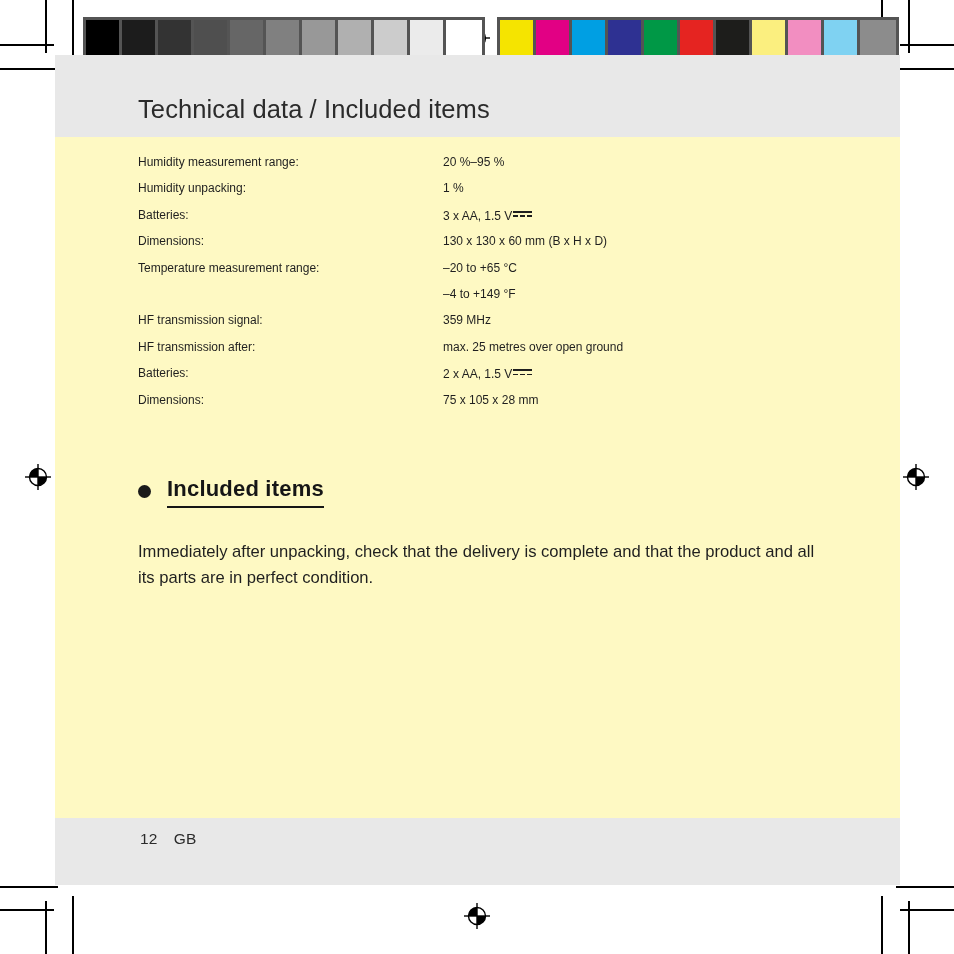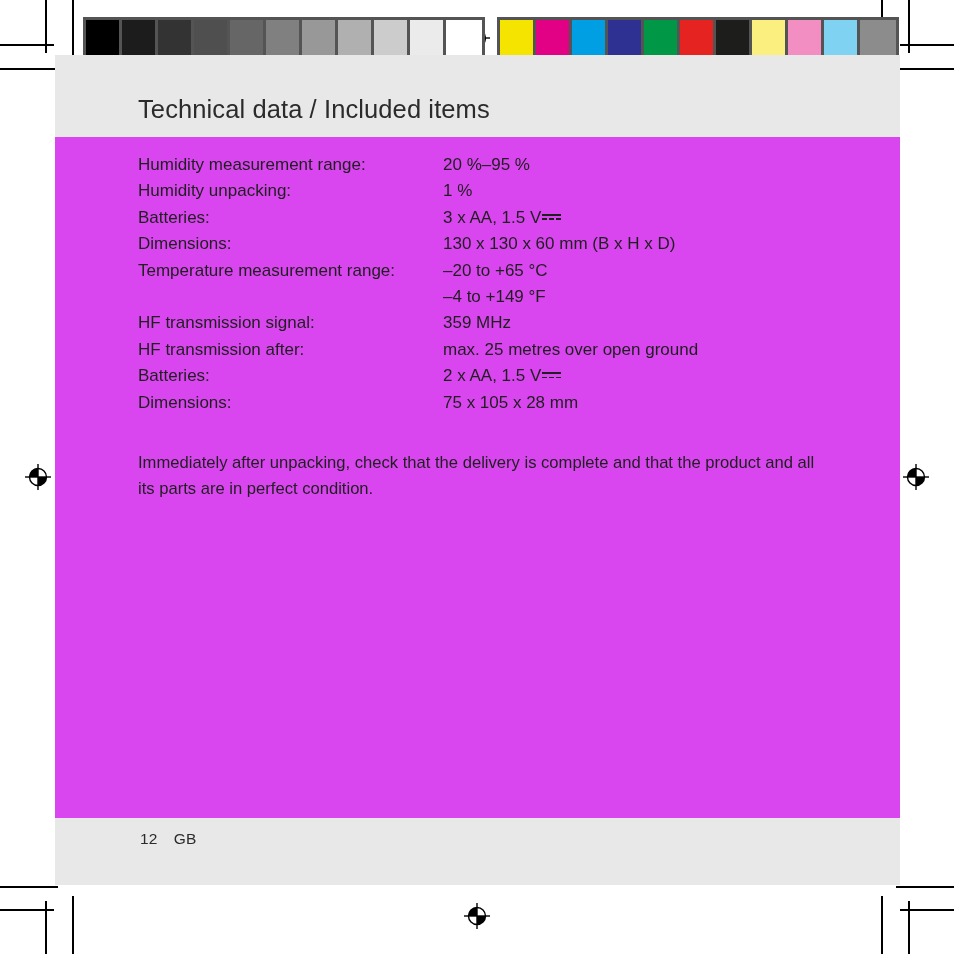--- a/index.html
+++ b/index.html
@@ -45,21 +45,21 @@
   }
   .color-strip .swatch:last-child { border-right: none; }
 
   
   .page-sheet {
     position: absolute;
     left: 55px;
     top: 55px;
     width: 845px;
     height: 830px;
-    background: #d946ef;
+    background: #fef9c3;
   }
 
   .band {
     position: absolute;
     left: 0;
     width: 100%;
     background: #e8e8e8;
   }
   .band-header { top: 0; height: 82px; }
   .band-footer { top: 763px; height: 67px; }
@@ -89,21 +89,21 @@
   .content {
     position: absolute;
     left: 83px;
     top: 100px;
     width: 700px;
   }
 
   .spec-row {
     position: relative;
     height: 26.4px;
-    font-size: 17px;
+    font-size: 12px;
     color: #1f1f1f;
     white-space: nowrap;
   }
   .spec-row .lbl {
     position: absolute;
     left: 0;
     top: 0;
   }
   .spec-row .val {
     position: absolute;
@@ -317,20 +317,24 @@
         <div class="spec-row">
           <span class="lbl">Batteries:</span>
           <span class="val">2 x AA, 1.5 V<span class="dc-sym"><span class="solid"></span><span class="dashed"></span></span></span>
         </div>
         <div class="spec-row">
           <span class="lbl">Dimensions:</span>
           <span class="val">75 x 105 x 28 mm</span>
         </div>
       </div>
 
+    <div class="section-heading">
+      <span class="bullet-dot"></span>
+      <span class="htext">Included items</span>
+    </div>
 
     <div class="para">Immediately after unpacking, check that the delivery is complete and that the product and all its parts are in perfect condition.</div>
 
 
   </div>
 
   <div class="band band-footer"></div>
   <div class="footer-text">
     <span class="pg">12</span><span>GB</span>
   </div>

